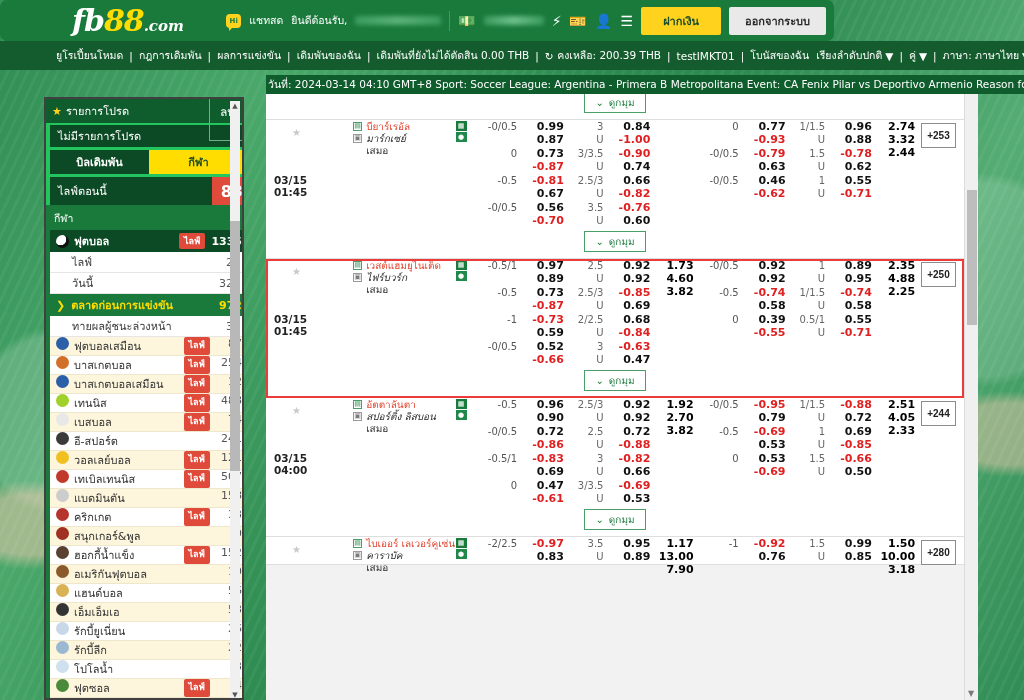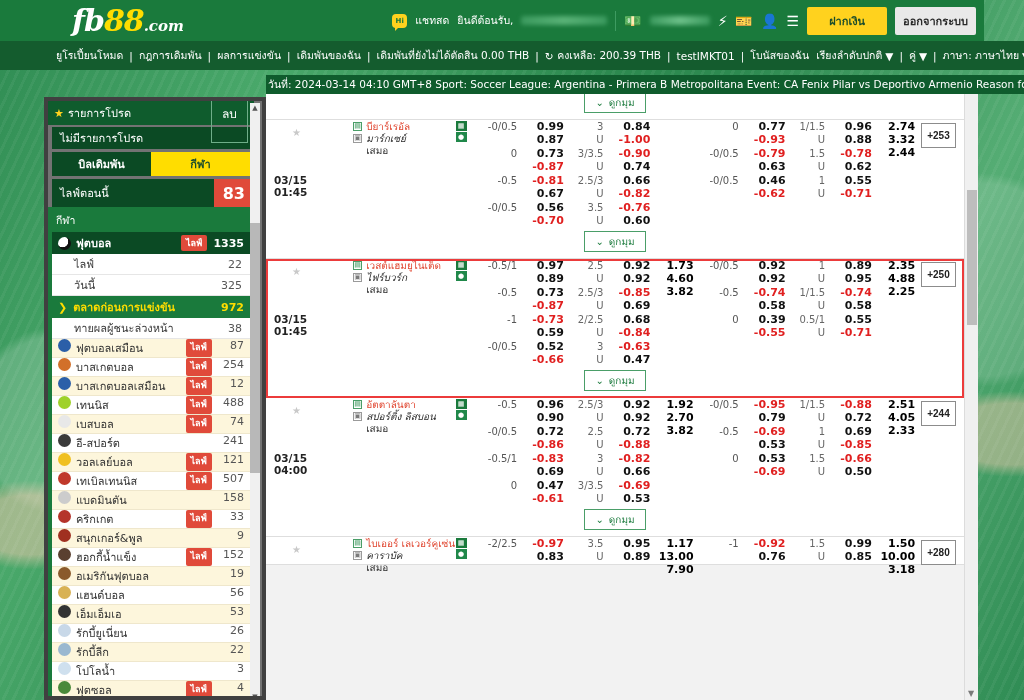--- a/index.html
+++ b/index.html
@@ -21,22 +21,22 @@
   }
   .bg-art:after{
     content:"";position:absolute;inset:0;
     background:
       repeating-linear-gradient(115deg, rgba(255,255,255,.05) 0 3px, transparent 3px 9px),
       radial-gradient(ellipse at 3% 75%, rgba(232,200,170,.55) 0 4%, transparent 6%),
       radial-gradient(ellipse at 99% 62%, rgba(232,200,170,.5) 0 5%, transparent 7%);
   }
   
   .topbar{
-    position:absolute;top:0;left:0;width:984px;height:41px;
-    background:#1a7a3c;z-index:10;
+    position:absolute;top:0;left:0;width:834px;height:41px;
+    background:#1a7a3c;z-index:10;border-radius:7px;
   }
   .logo{
     position:absolute;left:72px;top:3px;
     font-family:"DejaVu Serif","Liberation Serif",serif;
     font-weight:bold;font-style:italic;font-size:30px;color:#ffffff;
     letter-spacing:-1px;
   }
   .logo .y{color:#ffdd00;}
   .logo .dotcom{font-size:15px;color:#ffffff;font-style:italic;letter-spacing:0;}
   .top-right{
@@ -61,38 +61,38 @@
     filter:blur(2px);vertical-align:middle;
   }
   .vdiv{width:1px;height:20px;background:#3e9b61;}
   .ticon{color:#ffffff;font-size:14px;line-height:1;}
   .btn-deposit{
     background:#ffd21e;color:#1b4d2b;font-weight:bold;font-size:11px;
     border:none;padding:5px 22px;border-radius:2px;cursor:pointer;
   }
   .btn-logout{
     background:#e9e9e9;color:#2a2a2a;font-weight:bold;font-size:11px;
-    border:none;padding:5px 8px;border-radius:2px;cursor:pointer;
+    border:none;padding:5px 16px;border-radius:2px;cursor:pointer;
   }
   
   .navstrip{
     position:absolute;top:41px;left:0;width:1024px;height:29px;
     background:#145c2e;z-index:10;display:flex;align-items:center;
     padding-left:56px;overflow:hidden;white-space:nowrap;
   }
   .navstrip a, .navstrip span{
     color:#ffffff;font-size:10.5px;text-decoration:none;
   }
   .nav-sep{color:#4b9168;margin:0 6px;}
   .refresh-ic{display:inline-block;color:#ffffff;font-size:11px;}
   .caret{font-size:8px;color:#9fd0b2;margin-left:3px;}
   
   .sidebar{
-    position:absolute;left:44px;top:97px;width:222px;height:603px;
-    background:#737373;border:4px solid #404040;z-index:6;overflow:hidden;
+    position:absolute;left:44px;top:97px;width:200px;height:603px;
+    background:#22c55e;border:2px solid #404040;z-index:6;overflow:hidden;
   }
   .sb-inner{width:206px;}
   .sb-fav{
     background:#0f5c2d;height:24px;display:flex;align-items:center;
     padding:0 6px;justify-content:space-between;
   }
   .sb-fav .lbl{color:#ffffff;font-size:11px;}
   .star-y{color:#ffd21e;font-size:11px;margin-right:4px;}
   .sb-del{
     border:1px solid #6fae89;color:#ffffff;background:transparent;

